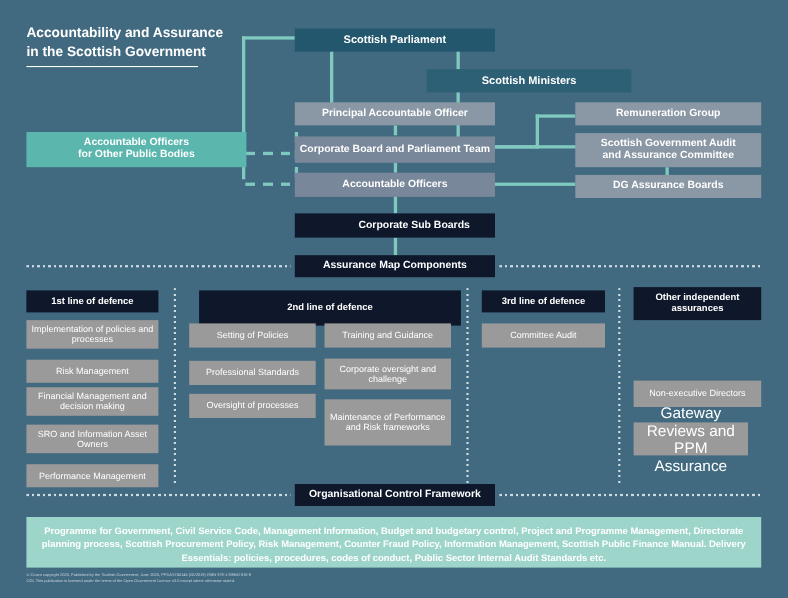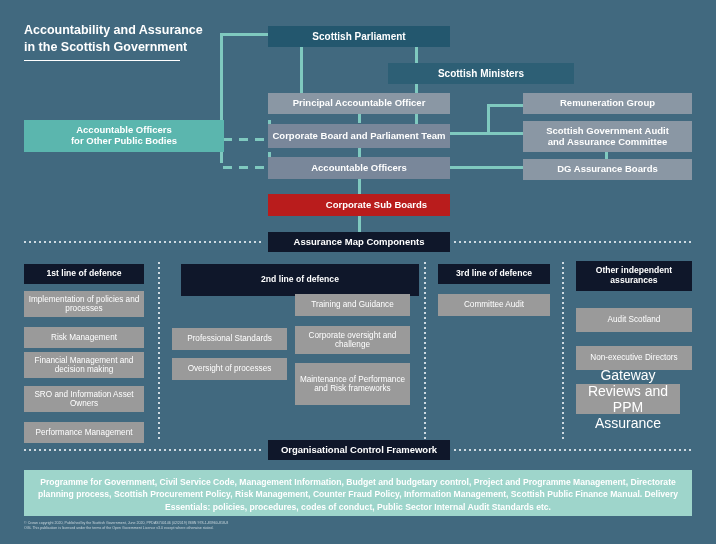--- a/index.html
+++ b/index.html
@@ -33,21 +33,21 @@
     padding: 2px 4px;
   }
   
   .c-darkteal { background: #23576e; }
   .c-midteal  { background: #2d5f75; }
   .c-bluegrey { background: #8a97a4; }
   .c-bluegrey2{ background: #79879a; }
   .c-grey     { background: #9a9a9a; }
   .c-darkgrey { background: #0f172a; }
   .c-teal     { background: #5bb6ae; }
-  .c-tealsoft { background: #b91c1c; padding-left: 39px; }
+  .c-tealsoft { background: #0f172a; padding-left: 39px; }
 
   
   .ln {
     position: absolute;
     background: #7fc9bf;
   }
   .ln-dash-h {
     position: absolute;
     height: 3px;
     background: repeating-linear-gradient(to right, #7fc9bf 0 9px, transparent 9px 16px);
@@ -219,20 +219,23 @@
   <div class="box c-grey" style="left:24px; top:386px; width:120px; height:26px; font-size:8.2px; font-weight:normal;">
     <span>SRO and Information Asset Owners</span>
   </div>
   <div class="box c-grey" style="left:24px; top:422px; width:120px; height:21px; font-size:8.2px; font-weight:normal;">
     <span>Performance Management</span>
   </div>
 
   <div class="box c-darkgrey" style="left:181px; top:264px; width:238px; height:32px; font-size:8.6px;">
     <span>2nd line of defence</span>
   </div>
+  <div class="box c-grey" style="left:172px; top:294px; width:115px; height:22px; font-size:8.2px; font-weight:normal;">
+    <span>Setting of Policies</span>
+  </div>
   <div class="box c-grey" style="left:172px; top:328px; width:115px; height:22px; font-size:8.2px; font-weight:normal;">
     <span>Professional Standards</span>
   </div>
   <div class="box c-grey" style="left:172px; top:358px; width:115px; height:22px; font-size:8.2px; font-weight:normal;">
     <span>Oversight of processes</span>
   </div>
   <div class="box c-grey" style="left:295px; top:294px; width:115px; height:22px; font-size:8.2px; font-weight:normal;">
     <span>Training and Guidance</span>
   </div>
   <div class="box c-grey" style="left:295px; top:326px; width:115px; height:28px; font-size:8.2px; font-weight:normal;">
@@ -246,23 +249,20 @@
     <span>3rd line of defence</span>
   </div>
   <div class="box c-grey" style="left:438px; top:294px; width:112px; height:22px; font-size:8.2px; font-weight:normal;">
     <span>Committee Audit</span>
   </div>
 
   <div class="box c-darkgrey" style="left:576px; top:261px; width:116px; height:30px; font-size:8.6px; flex-direction:column;">
     <span>Other independent</span>
     <span>assurances</span>
   </div>
-  <div class="box c-grey" style="left:576px; top:308px; width:116px; height:24px; font-size:8.2px; font-weight:normal;">
-    <span>Audit Scotland</span>
-  </div>
   <div class="box c-grey" style="left:576px; top:346px; width:116px; height:24px; font-size:8.2px; font-weight:normal;">
     <span>Non-executive Directors</span>
   </div>
   <div class="box c-grey" style="left:576px; top:384px; width:104px; height:30px; font-size:14px; font-weight:normal;">
     <span>Gateway Reviews and PPM Assurance</span>
   </div>
 
   <div class="dotted-h" style="left:24px; top:449px; width:240px;"></div>
   <div class="box c-darkgrey" style="left:268px; top:440px; width:182px; height:20px; font-size:9.5px;">
     <span>Organisational Control Framework</span>

